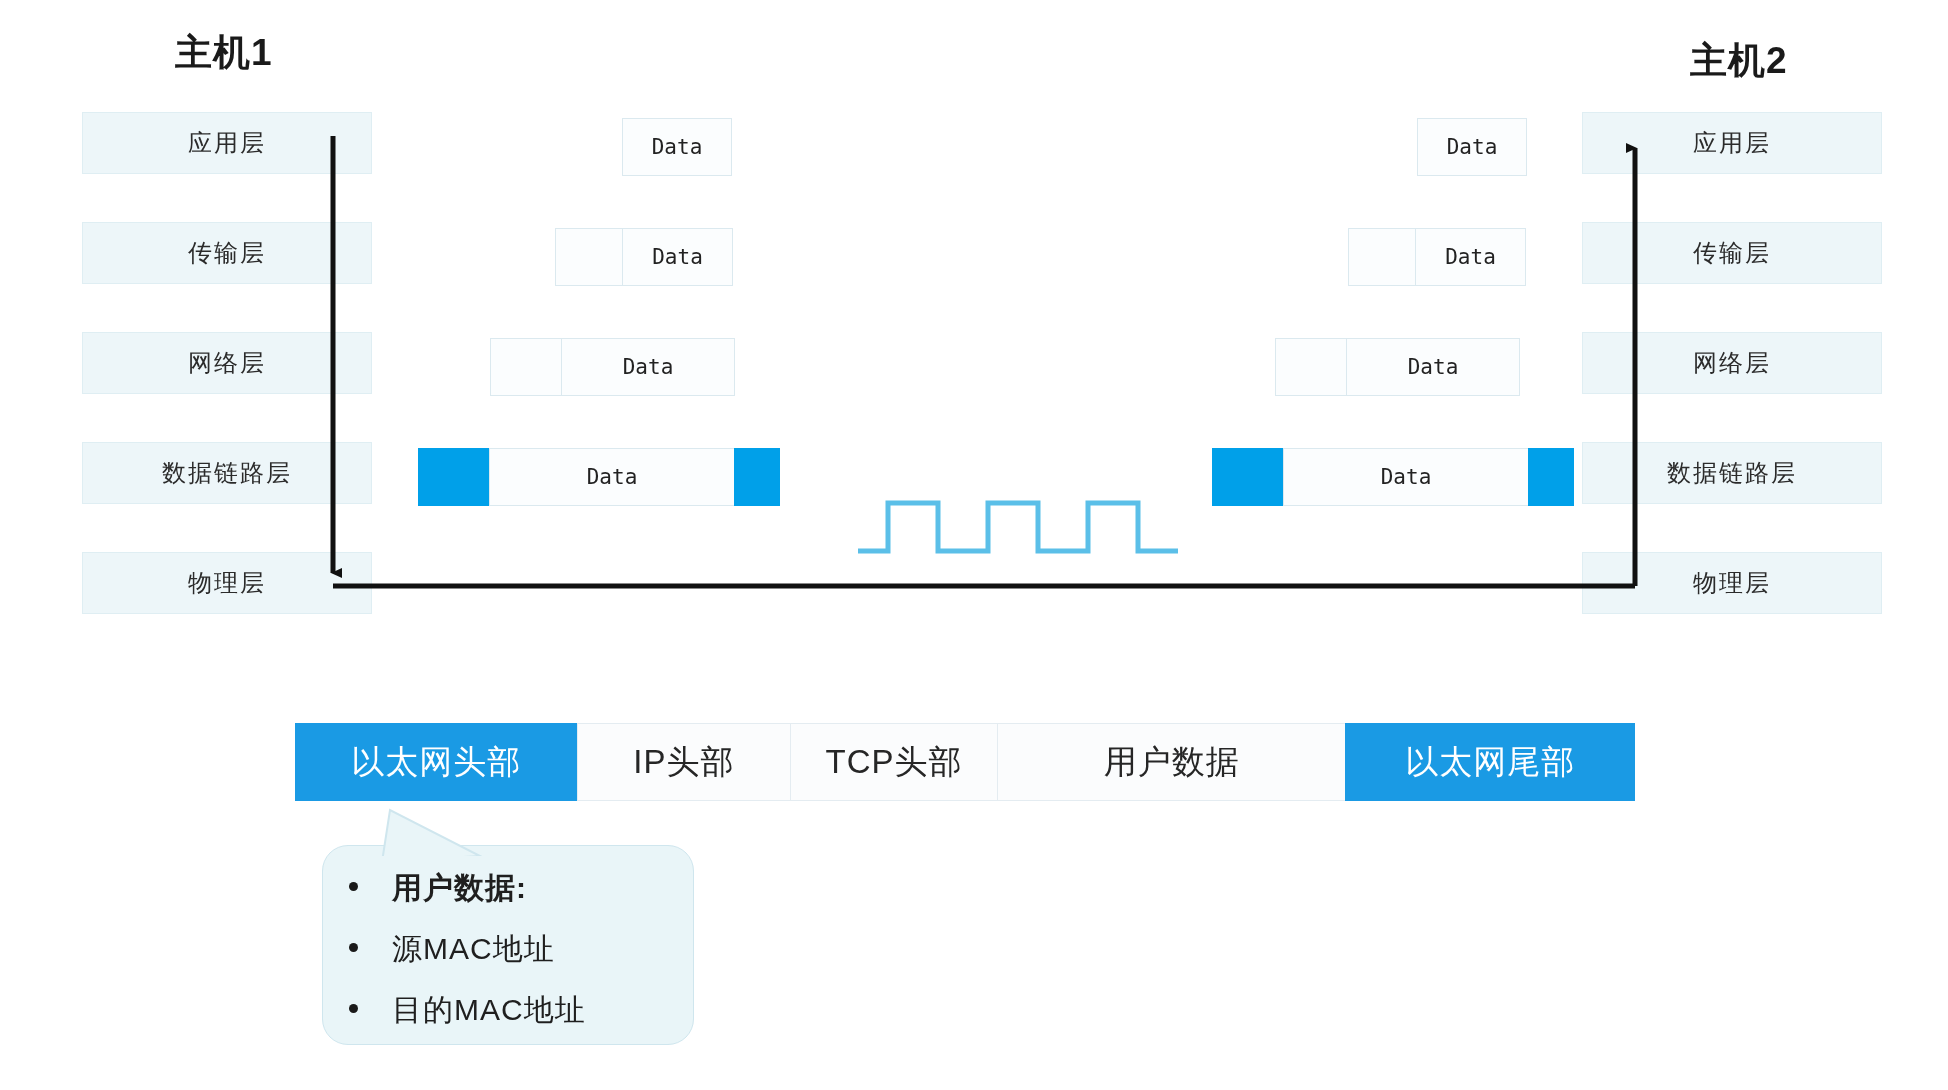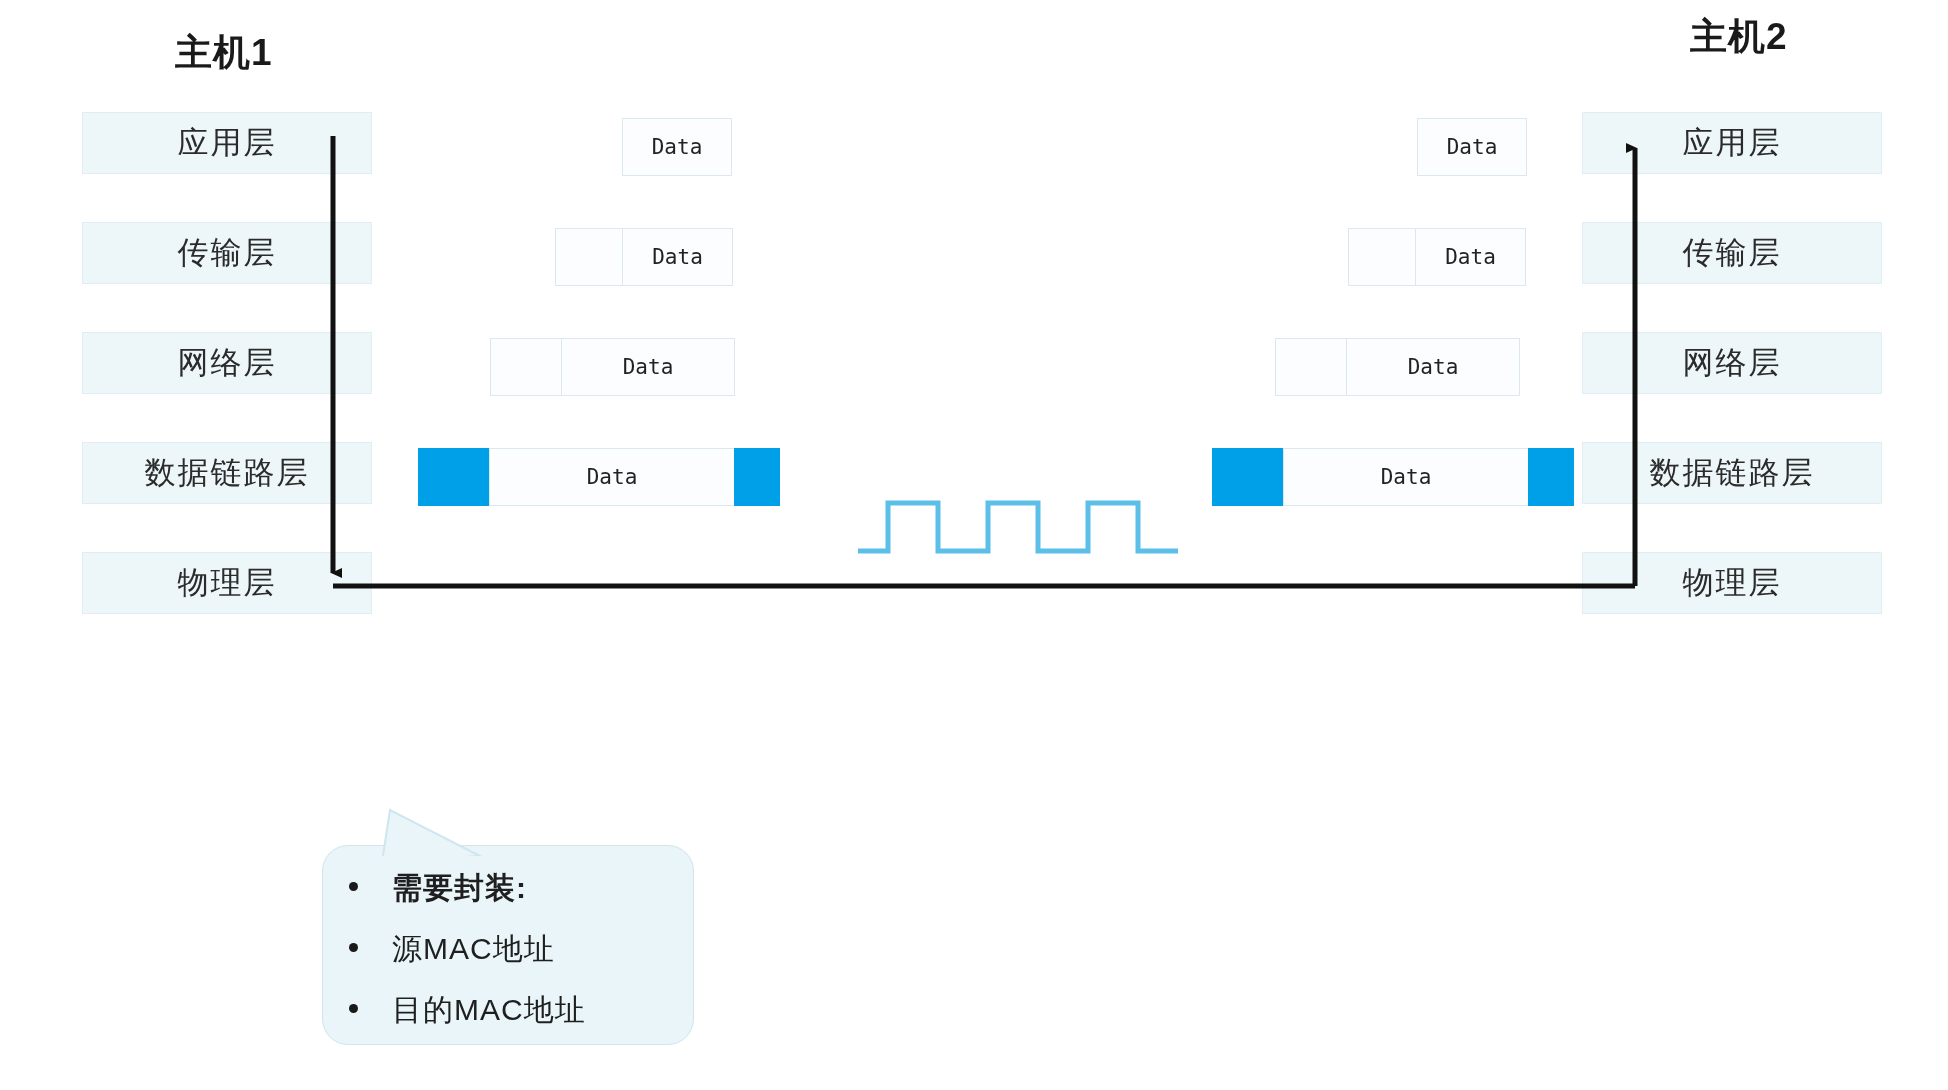--- a/index.html
+++ b/index.html
@@ -24,21 +24,21 @@
 
   
   .layer-box{
     position:absolute;
     background:#edf6f9;
     border:1px solid #dfeef3;
     display:flex;
     align-items:center;
     justify-content:center;
     color:#2b2b2b;
-    font-size:31px;
+    font-size:24px;
     letter-spacing:2px;
     box-sizing:border-box;
   }
 
   
   .pdu{
     position:absolute;
     display:flex;
     align-items:stretch;
     box-sizing:border-box;
@@ -121,21 +121,21 @@
     white-space:nowrap;
   }
   .bullet-text.bold{font-weight:700;}
 </style>
 </head>
 <body>
 
 <div class="stage">
 
   <div class="host-title" style="left:175px;top:28px;">主机1</div>
-  <div class="host-title" style="left:1690px;top:12px;">主机2</div>
+  <div class="host-title" style="left:1690px;top:36px;">主机2</div>
 
   <div class="layer-box" style="left:82px;top:112px;width:290px;height:62px;">
     <span>应用层</span>
   </div>
   <div class="layer-box" style="left:82px;top:222px;width:290px;height:62px;">
     <span>传输层</span>
   </div>
   <div class="layer-box" style="left:82px;top:332px;width:290px;height:62px;">
     <span>网络层</span>
   </div>
@@ -221,25 +221,32 @@
       <path d="M1635,586 L1635,148" stroke="#111111" stroke-width="5" fill="none" marker-end="url(#arrowUp)"></path>
     </g>
 
     <g>
       <path d="M858,551 L888,551 L888,503 L938,503 L938,551 L988,551
                L988,503 L1038,503 L1038,551 L1088,551 L1088,503
                L1138,503 L1138,551 L1178,551" stroke="#5bbfe8" stroke-width="5" fill="none" stroke-linejoin="miter" stroke-linecap="butt"></path>
     </g>
   </svg>
 
+  <div class="frame-bar" style="left:295px;top:723px;width:1340px;height:78px;">
+    <div class="frame-cell accent" style="width:283px;">以太网头部</div>
+    <div class="frame-cell" style="width:215px;">IP头部</div>
+    <div class="frame-cell" style="width:208px;">TCP头部</div>
+    <div class="frame-cell" style="width:350px;">用户数据</div>
+    <div class="frame-cell accent" style="width:290px;">以太网尾部</div>
+  </div>
 
   <div class="callout" style="left:322px;top:845px;width:372px;height:200px;">
     <div class="bullet-row">
       <span class="bullet-dot"></span>
-      <span class="bullet-text bold">需要封装:</span>
+      <span class="bullet-text bold">用户数据:</span>
     </div>
     <div class="bullet-row">
       <span class="bullet-dot"></span>
       <span class="bullet-text">源MAC地址</span>
     </div>
     <div class="bullet-row">
       <span class="bullet-dot"></span>
       <span class="bullet-text">目的MAC地址</span>
     </div>
   </div>

